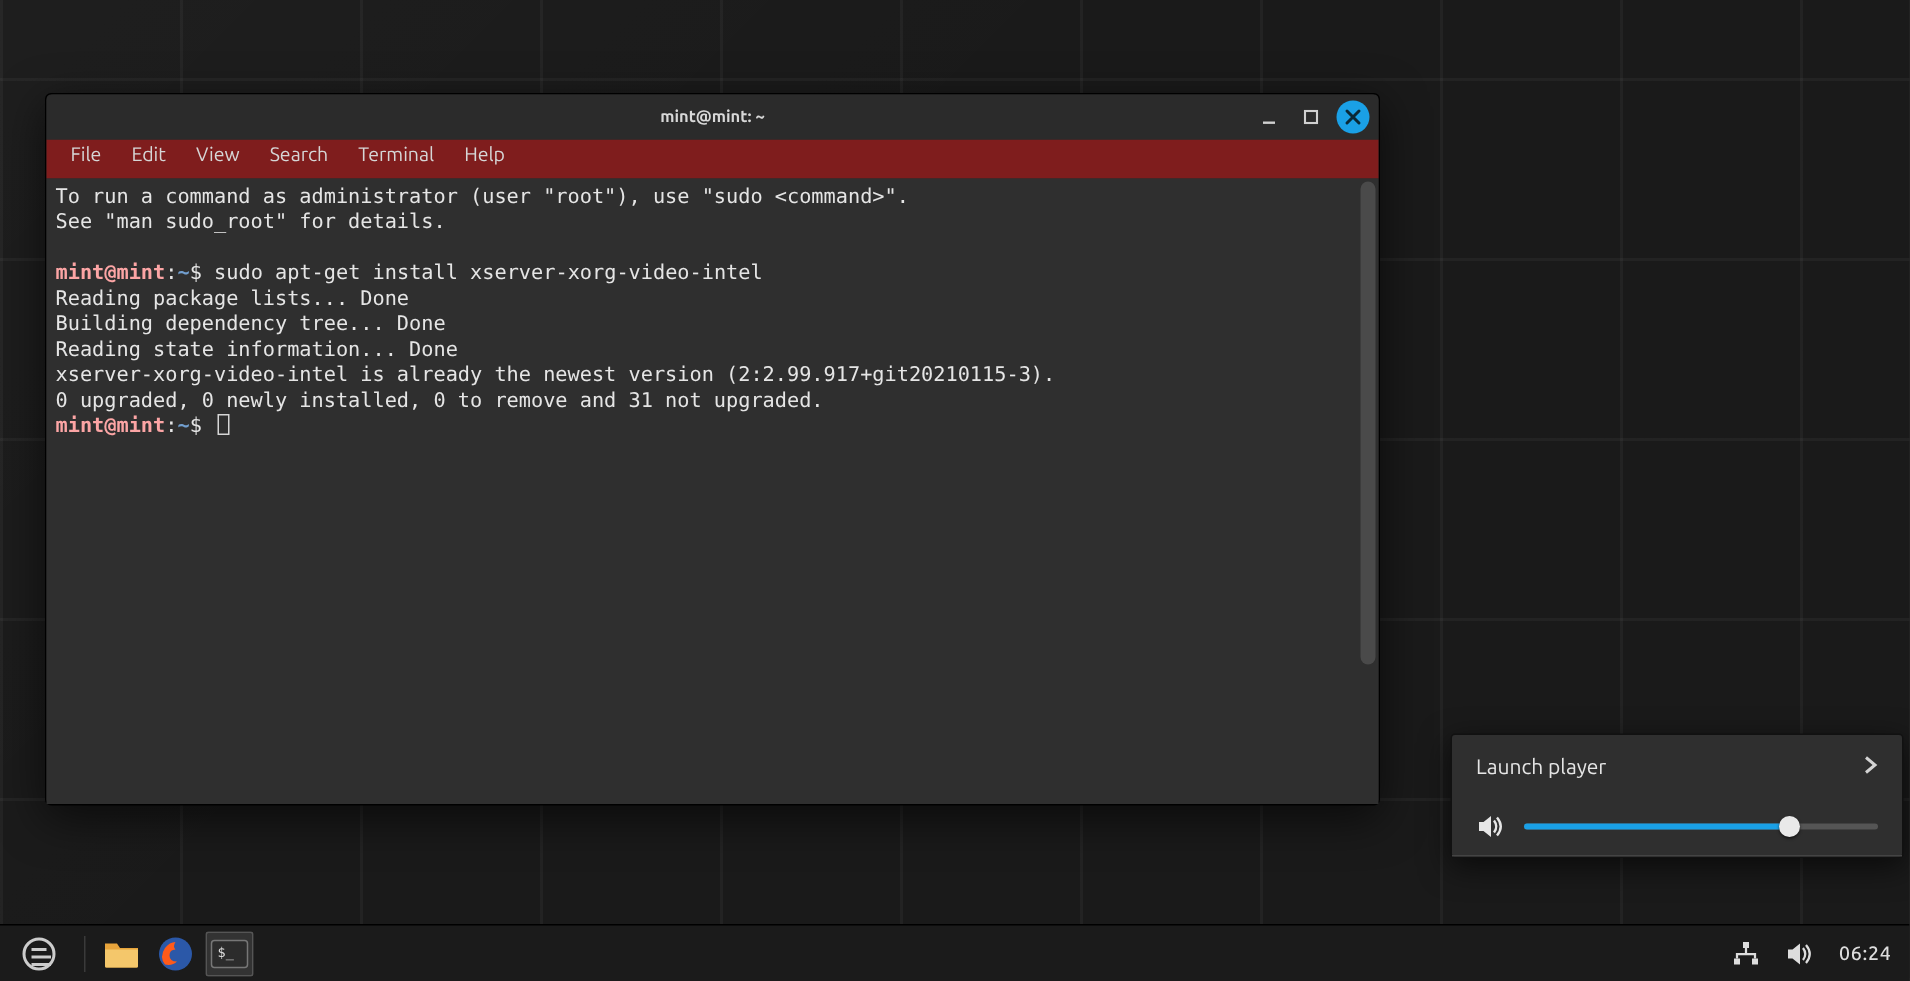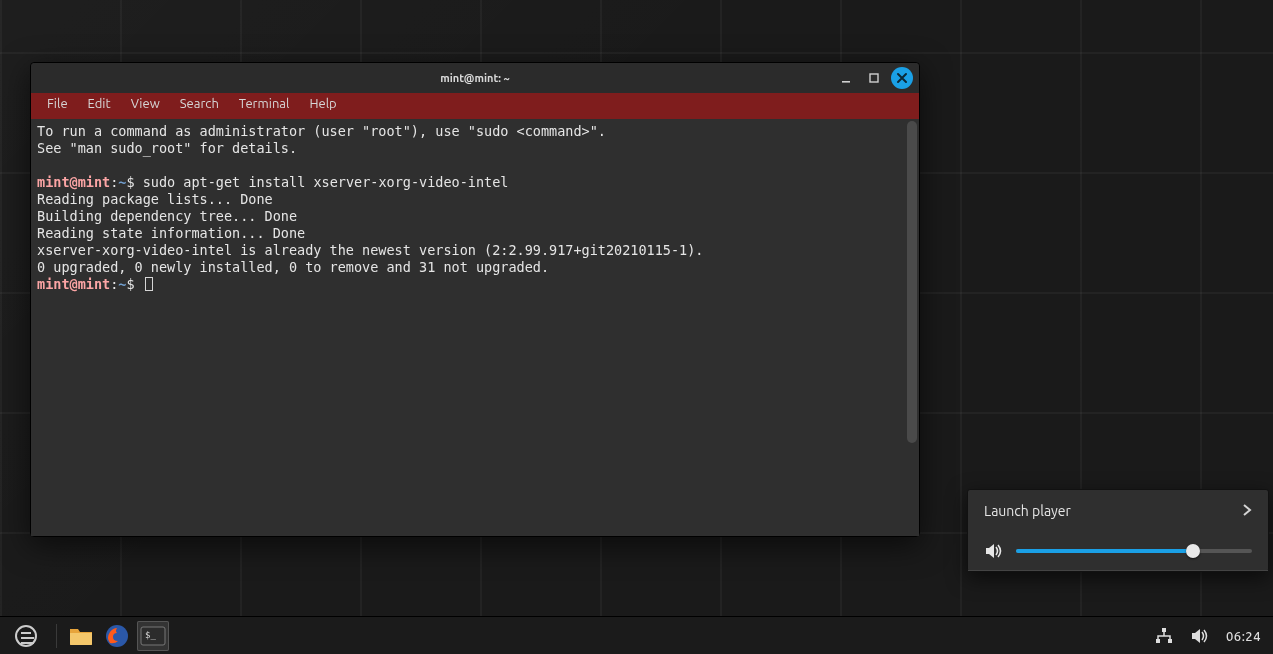--- a/index.html
+++ b/index.html
@@ -204,21 +204,21 @@
   </div>
 
   <div class="termbody">
     <pre><span class="twhite">To run a command as administrator (user "root"), use "sudo &lt;command&gt;".</span>
 <span class="twhite">See "man sudo_root" for details.</span>
 
 <span class="tgreen">mint@mint</span><span class="twhite">:</span><span class="tblue">~</span><span class="twhite">$</span> <span class="twhite">sudo apt-get install xserver-xorg-video-intel</span>
 <span class="twhite">Reading package lists... Done</span>
 <span class="twhite">Building dependency tree... Done</span>
 <span class="twhite">Reading state information... Done</span>
-<span class="twhite">xserver-xorg-video-intel is already the newest version (2:2.99.917+git20210115-1).</span>
+<span class="twhite">xserver-xorg-video-intel is already the newest version (2:2.99.917+git20210115-3).</span>
 <span class="twhite">0 upgraded, 0 newly installed, 0 to remove and 31 not upgraded.</span>
 <span class="tgreen">mint@mint</span><span class="twhite">:</span><span class="tblue">~</span><span class="twhite">$</span> <span class="cursor"></span></pre>
     <div class="scrollbar">
       <div class="thumb"></div>
     </div>
   </div>
 </div>
 
 <div class="volpanel">
   <div class="volrow hover">

